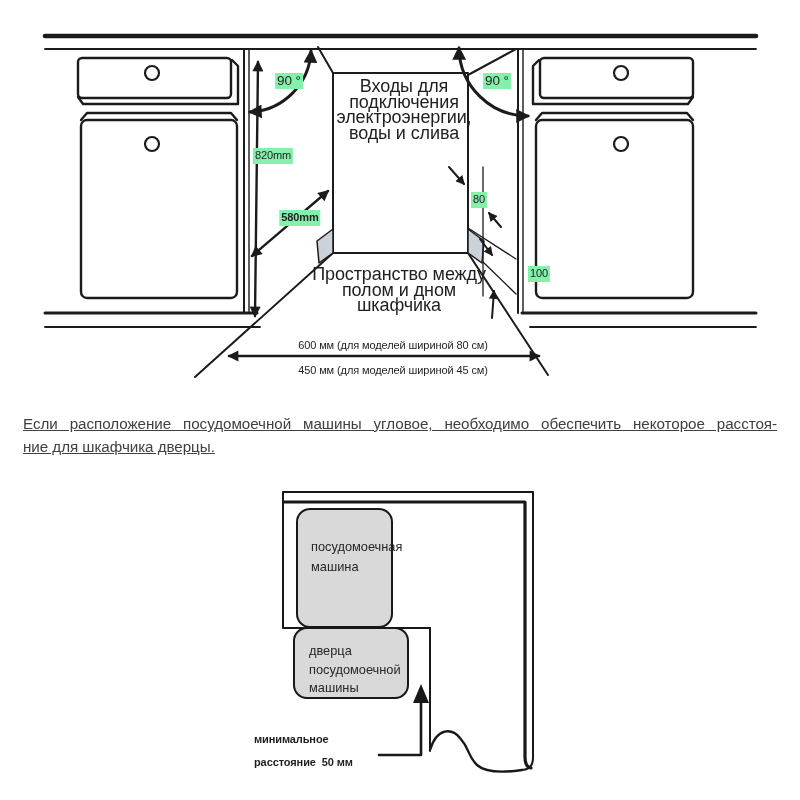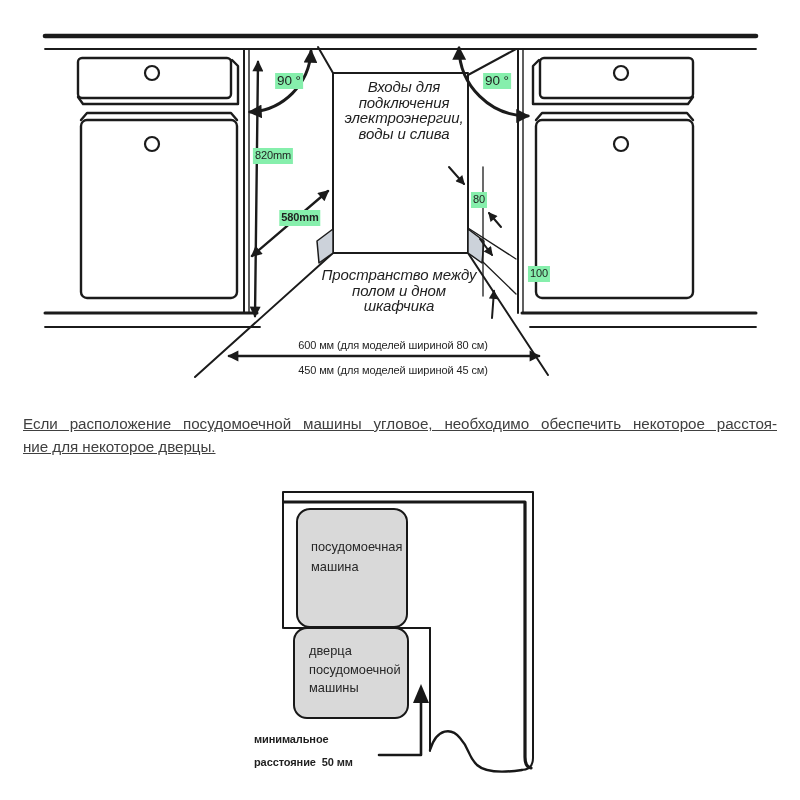--- a/index.html
+++ b/index.html
@@ -3,28 +3,28 @@
 <meta charset="utf-8">
 <style>
   html,body{margin:0;padding:0;background:#ffffff;}
   .page{position:relative;width:800px;height:800px;background:#ffffff;overflow:hidden;
         font-family:"Liberation Sans","DejaVu Sans",sans-serif;color:#1d1d1d;}
   .layer{position:absolute;left:0;}
   svg{display:block;}
   .lbl{position:absolute;white-space:pre;font-size:11px;line-height:15.6px;color:#1f1f1f;letter-spacing:-0.1px;}
   .lbl-center{transform:translateX(-50%);text-align:center;}
   .bg-white{background:#86efac;padding:0 2px;}
-  .small{font-size:15px;font-style:italic;}
+  .small{font-size:18px;}
   .angle{font-size:13.5px;}
   .para{position:absolute;left:23px;top:413px;width:754px;font-size:15.2px;line-height:22.5px;color:#404040;letter-spacing:-0.05px;text-decoration:underline;}
   .para .l1{text-align:justify;text-align-last:justify;}
   .grey-box{position:absolute;background:#d9d9d9;border:2.2px solid #181818;border-radius:14px;box-sizing:border-box;
             font-size:12.8px;color:#262626;white-space:pre;}
-  .box-machine{left:296px;top:28px;width:112px;height:120px;padding:27px 0 0 13px;line-height:19.5px;}
-  .box-door{left:293px;top:147px;width:116px;height:92px;padding:13px 17px 0 14px;line-height:18.5px;}
+  .box-machine{left:296px;top:28px;width:97px;height:120px;padding:27px 0 0 13px;line-height:19.5px;}
+  .box-door{left:293px;top:147px;width:116px;height:72px;padding:13px 17px 0 14px;line-height:18.5px;}
   .min-lbl{left:254px;top:248px;line-height:23px;font-weight:bold;}
 </style>
 </head>
 <body>
 
 <div class="page">
 
   <div class="layer" style="top:0;width:800px;height:405px;">
     <svg width="800" height="405" viewBox="0 0 800 405">
       <defs>
@@ -111,21 +111,21 @@
     <div class="lbl lbl-center bg-white" style="left:495px;top:266px;margin-left:44px;">100</div>
     <div class="lbl lbl-center small" style="left:399px;top:267px;">Пространство между
 полом и дном
 шкафчика</div>
     <div class="lbl lbl-center" style="left:393px;top:338px;">600 мм (для моделей шириной 80 см)</div>
     <div class="lbl lbl-center" style="left:393px;top:363px;">450 мм (для моделей шириной 45 см)</div>
   </div>
 
   <div class="para">
     <div class="l1">Если расположение посудомоечной машины угловое, необходимо обеспечить некоторое расстоя-</div>
-    <div class="l2">ние для некоторое дверцы.</div>
+    <div class="l2">ние для шкафчика дверцы.</div>
   </div>
 
   <div class="layer" style="top:480px;width:800px;height:320px;">
     <svg width="800" height="320" viewBox="0 0 800 320">
       <g stroke="#181818" fill="none" stroke-linecap="round" stroke-linejoin="round">
         <path d="M283,148 L283,12 L533,12 L533,278 Q533,290 521,290" stroke-width="2"></path>
         <path d="M284,22 L525,22 L525,277 Q525,287 531,288" stroke-width="3.2"></path>
         <line x1="284" y1="148" x2="430" y2="148" stroke-width="2"></line>
         <line x1="430" y1="148" x2="430" y2="271" stroke-width="2"></line>
         <path d="M430,270 C437,247 452,248 460,258 C470,269 467,275 477,285 C487,294 508,292 522,290" stroke-width="2.4"></path>

